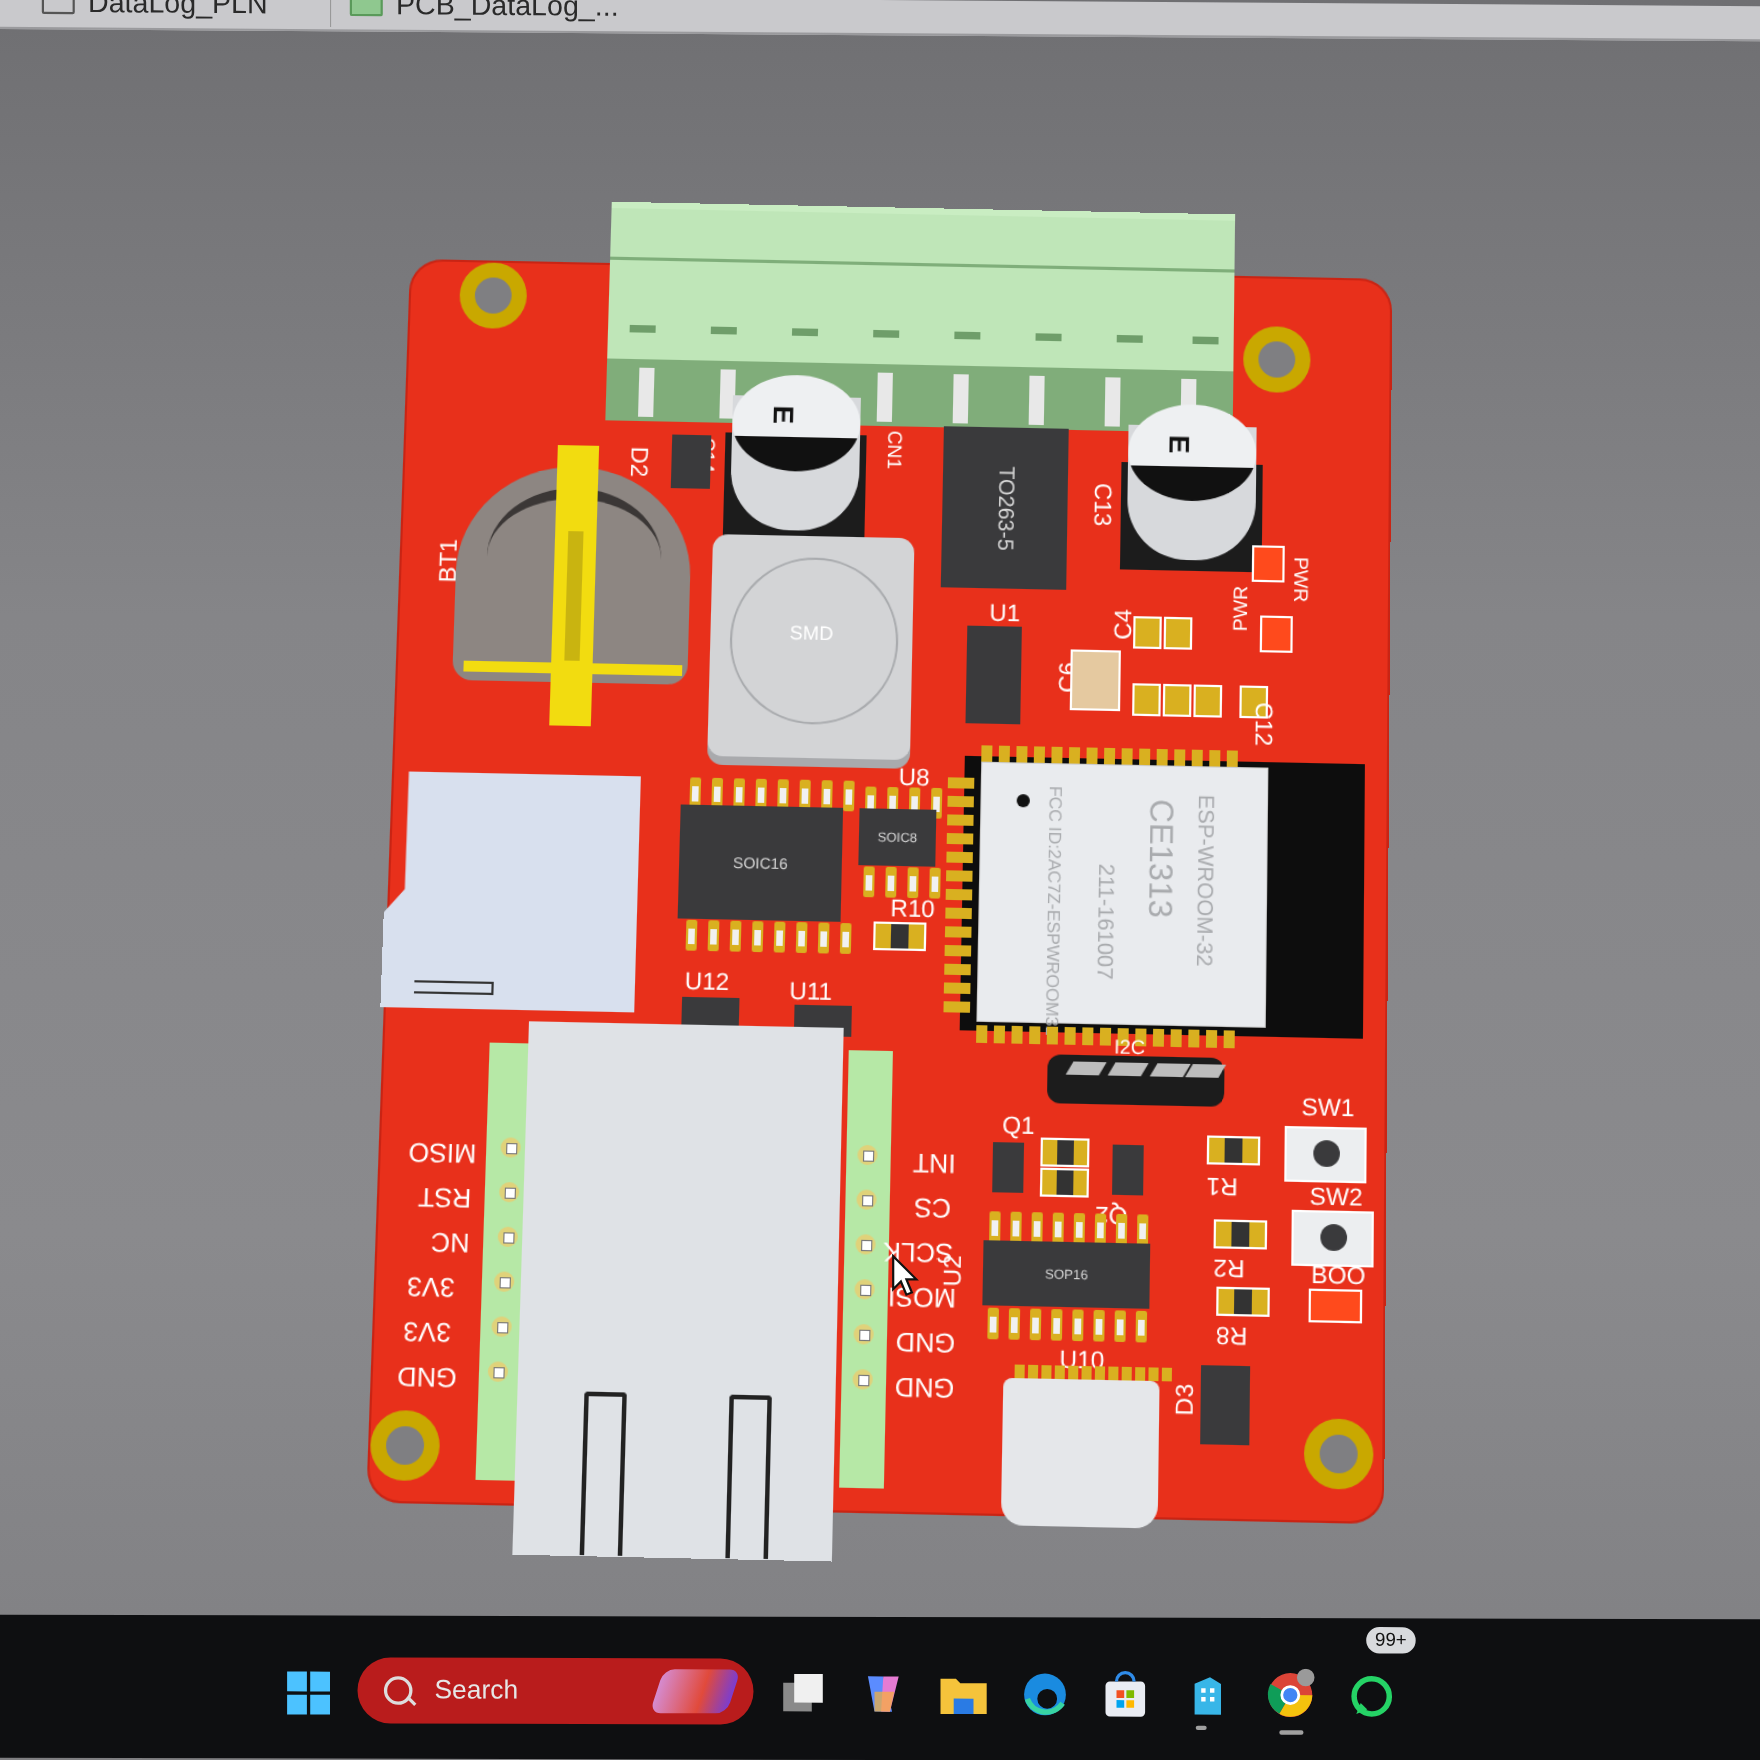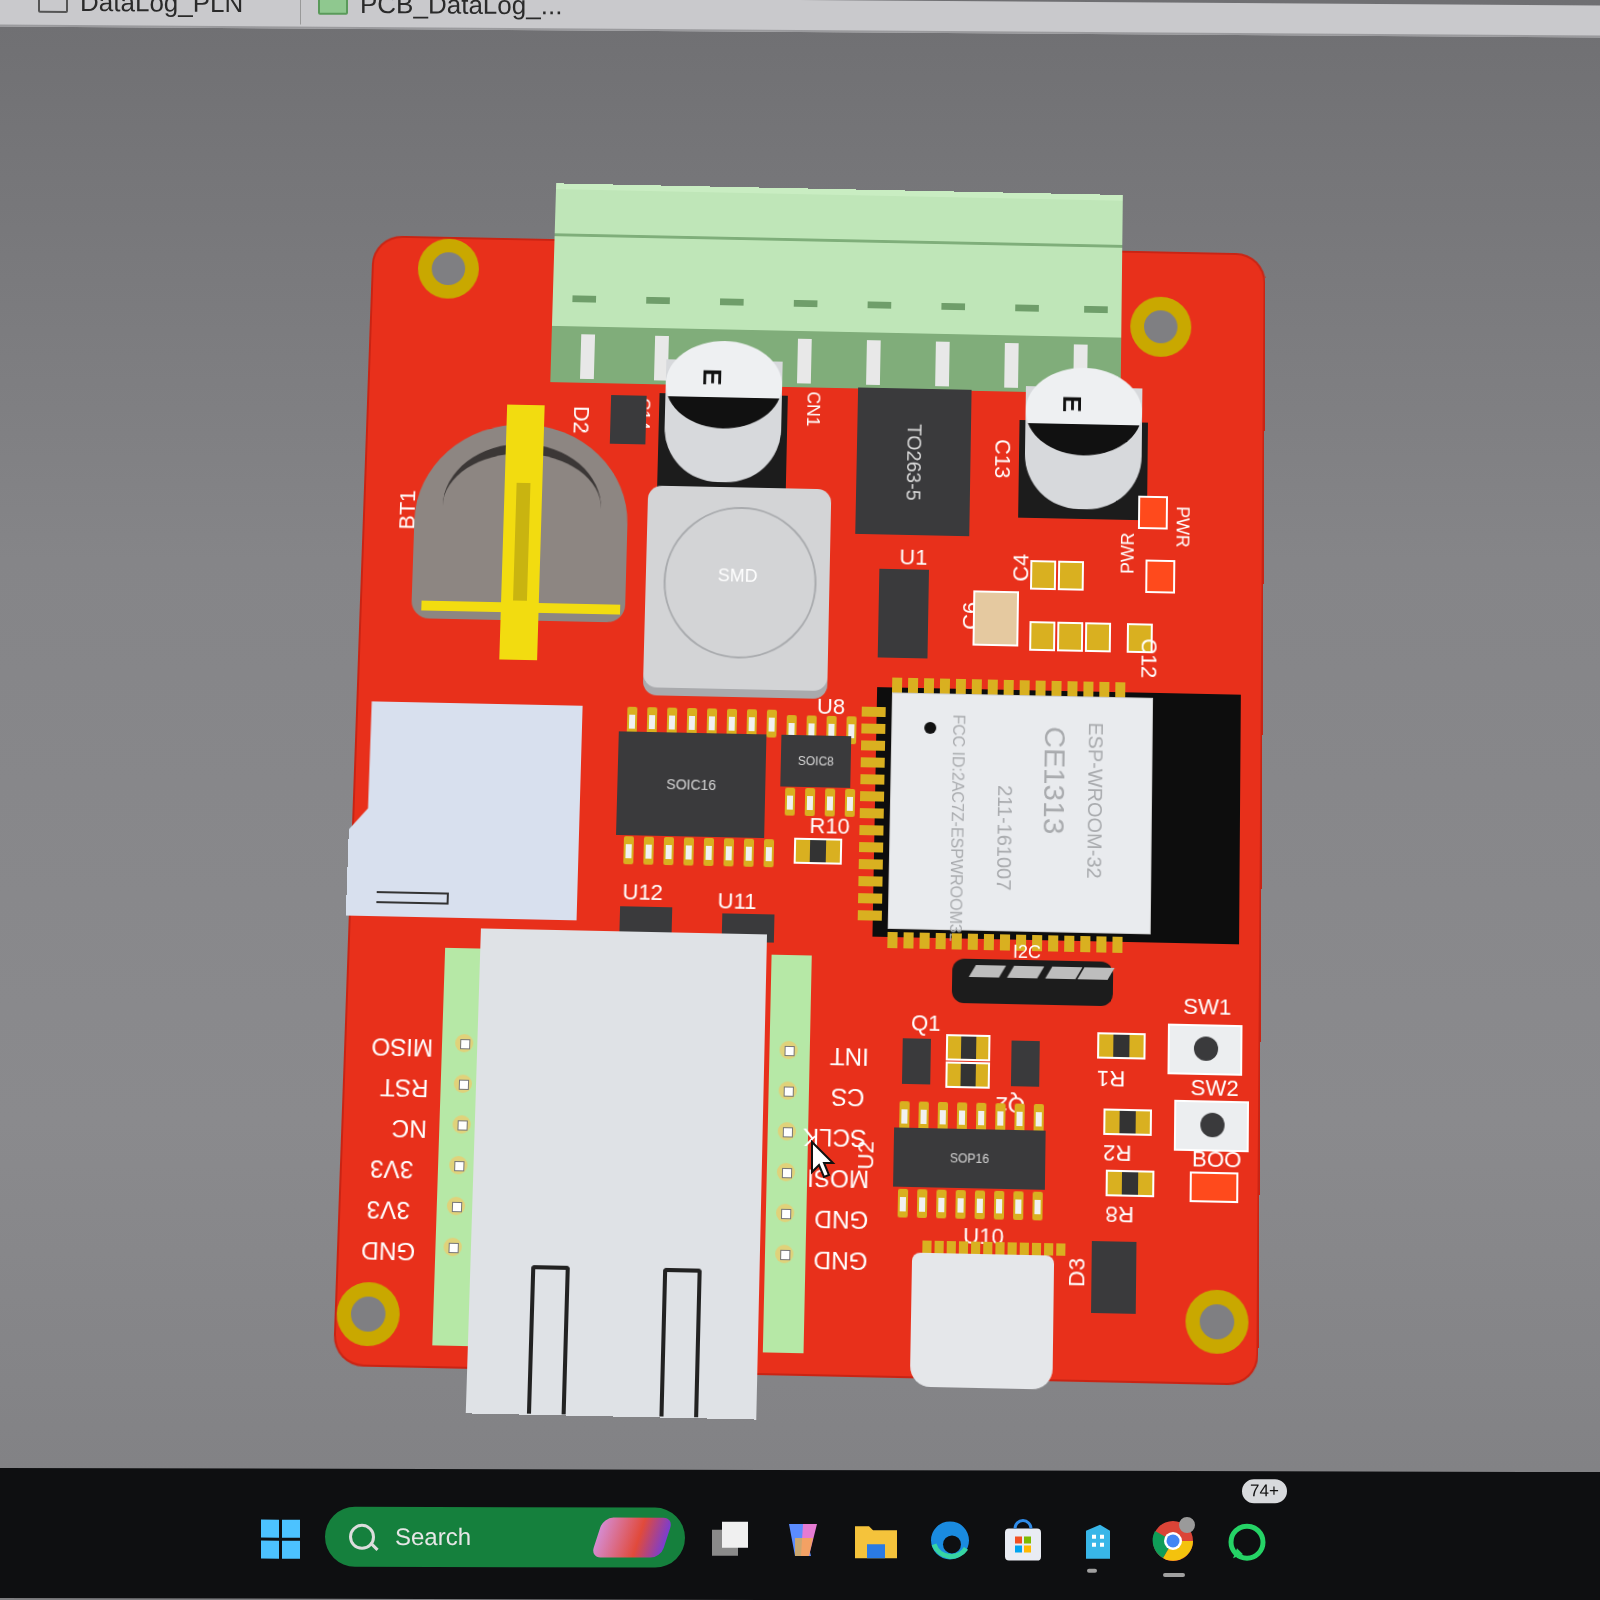--- a/index.html
+++ b/index.html
@@ -81,21 +81,21 @@
   .usbc .pads div{width:9px;height:12px;background:#d9b020;}
   .btn{position:absolute;width:70px;height:46px;background:#eceef0;border:2px solid #fff;}
   .btn .k{position:absolute;left:24px;top:10px;width:24px;height:24px;border-radius:50%;background:#3a3a3c;}
   .led{position:absolute;width:26px;height:30px;background:#ff4a1c;border:2px solid #fff;}
 
   
   .taskbar{position:absolute;left:0;top:1470px;width:1600px;height:130px;background:#0e0f11;transform:skewY(0.15deg);}
   .tb-item{position:absolute;top:42px;width:56px;height:56px;display:flex;align-items:center;justify-content:center;}
   .win-logo{display:grid;grid-template-columns:18px 18px;grid-gap:3px;}
   .win-logo div{width:18px;height:18px;background:#4cc2ff;}
-  .searchbox{position:absolute;left:325px;top:38px;width:360px;height:60px;border-radius:30px;background:#15803d;display:flex;align-items:center;}
+  .searchbox{position:absolute;left:325px;top:38px;width:360px;height:60px;border-radius:30px;background:#b91c1c;display:flex;align-items:center;}
   .searchbox .mag{width:20px;height:20px;border:3px solid #ddd;border-radius:50%;margin-left:24px;position:relative;}
   .searchbox .mag::after{content:"";position:absolute;left:17px;top:18px;width:10px;height:3px;background:#ddd;transform:rotate(45deg);}
   .searchbox .txt{color:#e6e6e6;font-size:24px;margin-left:20px;}
   .searchbox .deco{position:absolute;right:18px;top:10px;width:70px;height:40px;background:linear-gradient(90deg,#d58bd0,#e14a3b 60%,#7a3dd1);border-radius:10px;transform:skewX(-18deg);}
   .badge{position:absolute;left:1242px;top:8px;background:#d8dadd;color:#111;font-size:17px;border-radius:12px;padding:2px 8px;}
   .active-ind{position:absolute;top:104px;width:22px;height:4px;border-radius:2px;background:#a0a0a0;}
 </style>
 </head>
 <body>
 
@@ -519,15 +519,15 @@
           <circle cx="38" cy="8" r="8" fill="#9a9a9a"></circle>
         </svg>
       <div class="active-ind" style="left:18px;top:60px;"></div>
     </div>
     <div class="tb-item" style="left:1220px;">
       <svg width="46" height="46">
           <circle cx="22" cy="24" r="16" fill="none" stroke="#25d366" stroke-width="5"></circle>
           <path d="M8 40 L12 30 L18 36 Z" fill="#25d366"></path>
         </svg>
     </div>
-    <div class="badge">74+</div>
+    <div class="badge">99+</div>
   </div>
 </div>
 
 </body></html>

